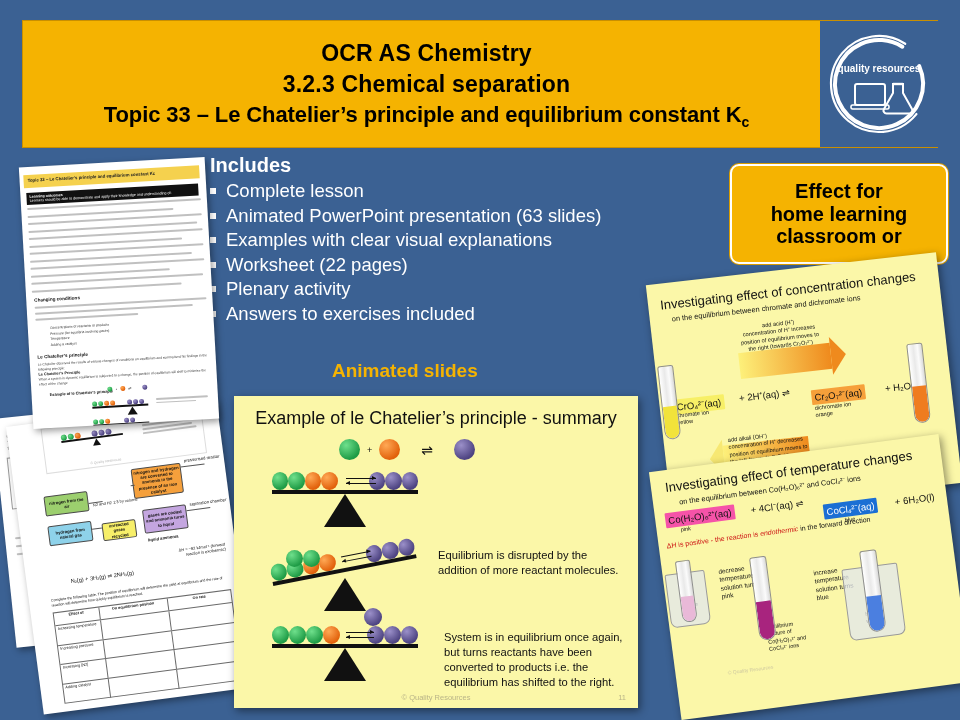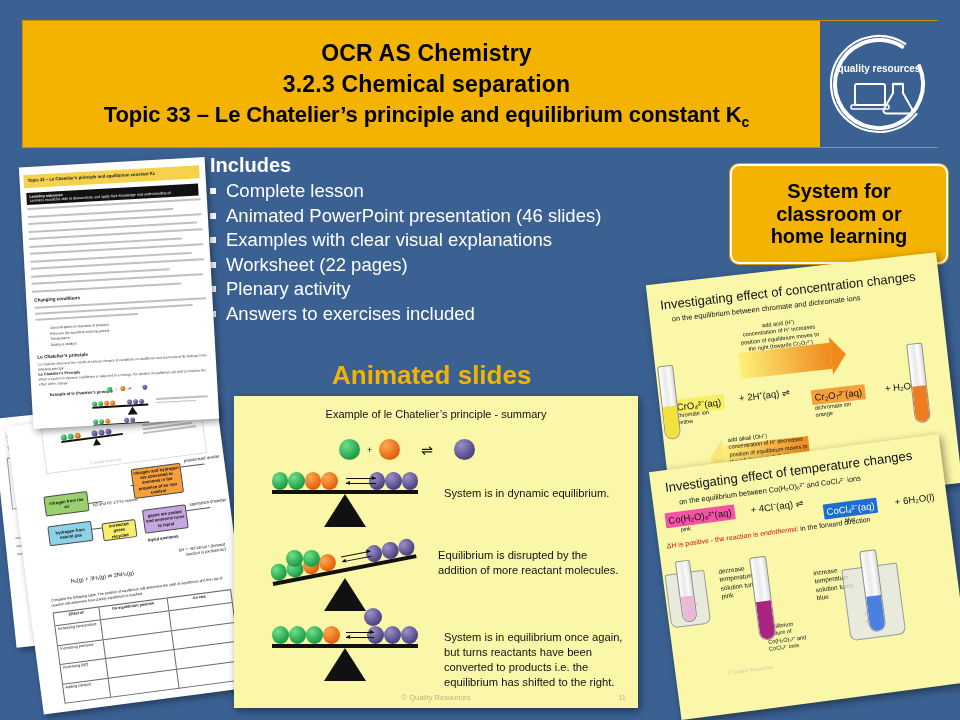--- a/index.html
+++ b/index.html
@@ -50,21 +50,21 @@
     position:absolute;left:730px;top:164px;width:214px;height:96px;
     background:#f5b301;border:2px solid #ffffff;border-radius:9px;
     box-shadow:0 0 0 1px #d79b00;
     display:flex;flex-direction:column;align-items:center;justify-content:center;
     color:#000;font-weight:bold;font-size:20px;line-height:1.12;text-align:center;
   }
 
   
   .animated-label{
     position:absolute;left:332px;top:360px;color:#f5b301;
-    font-size:26px;font-weight:bold;
+    font-size:19px;font-weight:bold;
   }
 
   
   .paper{
     position:absolute;background:#fff;box-shadow:2px 3px 7px rgba(0,0,0,.40);
     overflow:hidden;
   }
   .blur-line{background:#8d8d8d;height:2px;border-radius:1px;opacity:.55;}
 
   
@@ -113,21 +113,21 @@
   .tbl .c:last-child{border-right:none;}
   .tbl .hd{font-weight:bold;text-align:center;}
 
   
   .slide-center{
     position:absolute;left:234px;top:396px;width:404px;height:312px;
     background:#fbf7a8;box-shadow:2px 3px 8px rgba(0,0,0,.45);overflow:hidden;
   }
   .slide-center .sc-title{
     position:absolute;left:0;right:0;top:12px;text-align:center;
-    font-size:11px;color:#111;
+    font-size:18px;color:#111;
   }
   .eq-row{position:absolute;left:105px;top:43px;display:flex;align-items:center;gap:7px;}
   .eq-row .plus{font-size:9px;color:#111;}
   .eq-row .harp{font-size:14px;color:#111;}
   .panel{position:absolute;}
   .panel .cap{position:absolute;font-size:11.2px;color:#111;line-height:1.34;}
   .seesaw{position:absolute;}
   .seesaw .plank{height:4px;background:#111;position:relative;}
   .seesaw .fulcrum{
     width:0;height:0;border-left:21px solid transparent;border-right:21px solid transparent;
@@ -216,32 +216,32 @@
         <path d="M70 56 h10 v9 l9 16 a3 3 0 0 1 -2.6 4.6 h-22.8 A3 3 0 0 1 61 81 l9 -16 z" fill="none" stroke="#ffffff" stroke-width="2"></path>
         <line x1="70" y1="56" x2="80" y2="56" stroke="#ffffff" stroke-width="2.4"></line>
       </svg>
     </div>
   </div>
 
   <div class="includes">
     <div class="includes-title">Includes</div>
     <ul>
       <li><span class="bullet"></span><span>Complete lesson</span></li>
-      <li><span class="bullet"></span><span>Animated PowerPoint presentation (46 slides)</span></li>
+      <li><span class="bullet"></span><span>Animated PowerPoint presentation (63 slides)</span></li>
       <li><span class="bullet"></span><span>Examples with clear visual explanations</span></li>
       <li><span class="bullet"></span><span>Worksheet (22 pages)</span></li>
       <li><span class="bullet"></span><span>Plenary activity</span></li>
       <li><span class="bullet"></span><span>Answers to exercises included</span></li>
     </ul>
   </div>
 
   <div class="ideal-box">
-    <div>System for</div>
+    <div>Effect for</div>
+    <div>home learning</div>
     <div>classroom or</div>
-    <div>home learning</div>
   </div>
 
   <div class="animated-label">Animated slides</div>
 
   <div class="paper doc2">
     <div style="position:absolute;left:12px;top:16px;width:20px;font-size:4px;color:#333;line-height:1.5;">soln<br>Thi<br>for tl</div>
     <div style="position:absolute;left:10px;top:40px;width:14px;height:50px;border:1px solid #999;"></div>
     <div style="position:absolute;left:10px;top:120px;width:178px;">
       <div class="blur-line" style="width:100%;margin-bottom:6px;"></div>
       <div class="blur-line" style="width:92%;margin-bottom:6px;"></div>
@@ -425,21 +425,20 @@
           <span class="ball bp" style="width:18px;height:18px;"></span>
           <span class="ball bp" style="width:18px;height:18px;"></span>
         </div>
         <div class="plank" style="width:146px;"></div>
         <div class="fulcrum"></div>
         <div class="arrows" style="position:absolute;left:74px;top:8px;">
           <div class="a1" style="width:30px;margin-bottom:4px;"></div>
           <div class="a2" style="width:30px;"></div>
         </div>
       </div>
-      <div class="cap" style="left:210px;top:16px;width:185px;">System is in dynamic equilibrium.</div>
     </div>
 
     <div class="panel" style="left:0;top:150px;width:404px;height:76px;">
       <div class="seesaw" style="left:38px;top:0;width:146px;transform:rotate(-11deg);transform-origin:50% 26px;">
         <div style="display:flex;align-items:flex-end;height:22px;gap:0px;">
           <span class="ball bg" style="width:17px;height:17px;"></span>
           <span class="ball bg" style="width:17px;height:17px;"></span>
           <span class="ball bo" style="width:17px;height:17px;"></span>
           <span class="ball bo" style="width:17px;height:17px;"></span>
           <span style="width:32px;"></span>

